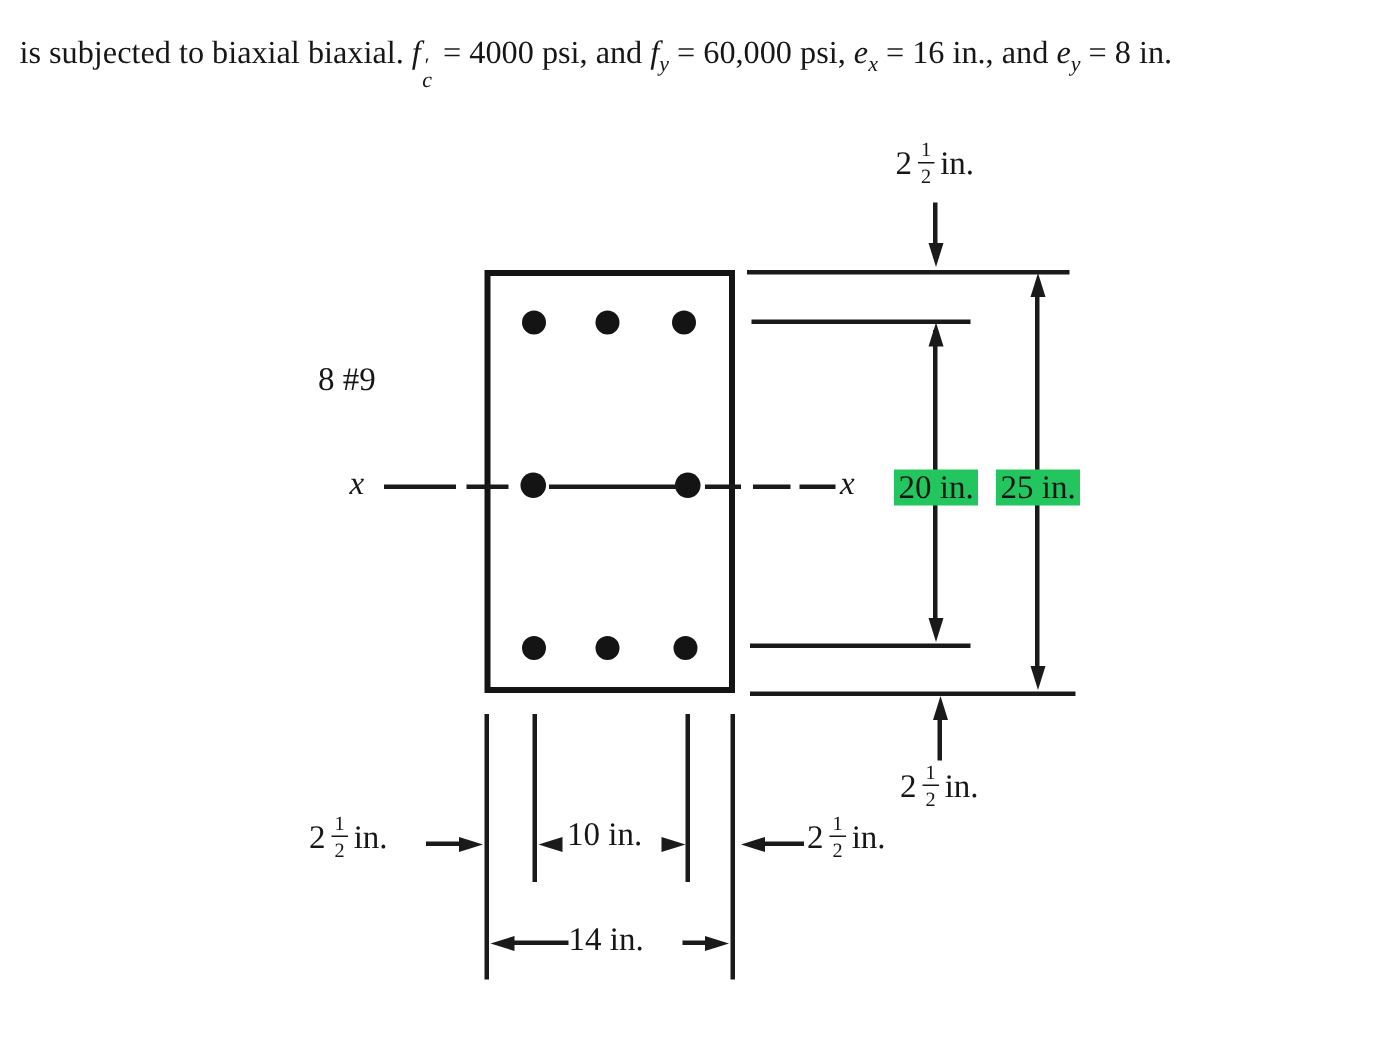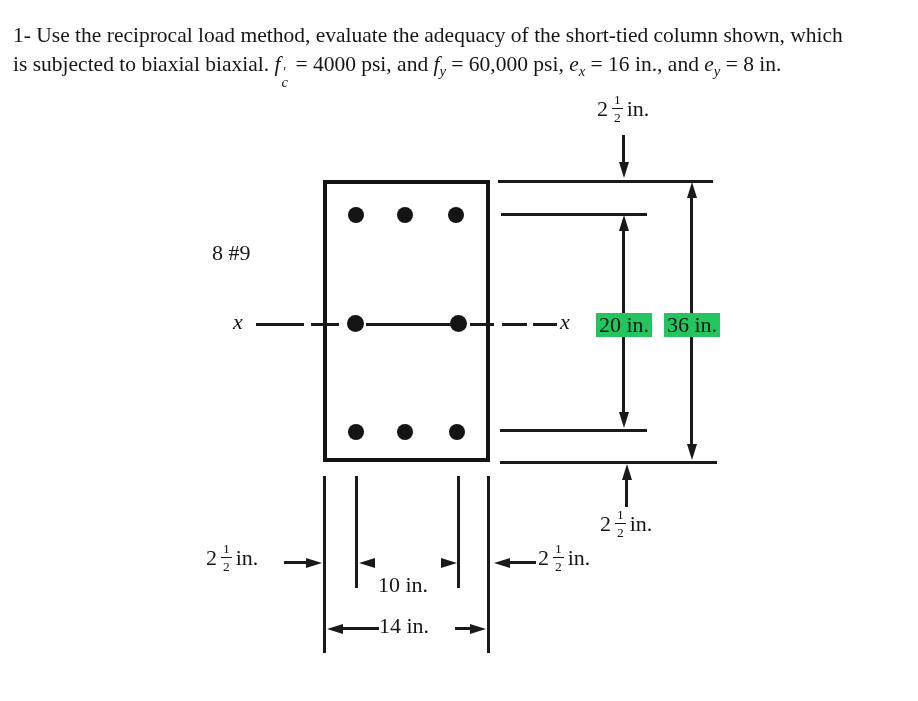--- a/index.html
+++ b/index.html
@@ -40,34 +40,33 @@
   .mixed{position:absolute;display:inline-flex;align-items:center;gap:4px;font-size:22px;line-height:1;z-index:3;background:#fff;}
   .mfrac{display:inline-flex;flex-direction:column;align-items:center;font-size:13.5px;line-height:1.15;}
   .mnum{border-bottom:1.6px solid #161616;padding:0 2px;}
   .mden{padding-top:1px;}
   
   .lbl-rebar{left:212px;top:231px;margin-top:10px;}
   .lbl-x-left{left:233px;top:310px;}
   .lbl-x-right{left:560px;top:310px;}
   .lbl-20{left:596px;top:313px;}
   .lbl-25{left:664px;top:313px;}
-  .lbl-10{left:378px;top:573px;}
+  .lbl-10{left:378px;top:544px;}
   .lbl-15{left:379px;top:614px;}
   .lbl-2half-top{left:597px;top:92px;}
   .lbl-2half-botright{left:600px;top:507px;}
   .lbl-2half-left{left:206px;top:541px;}
   .lbl-2half-right{left:538px;top:541px;}
 </style>
 </head>
 <body>
 
 <div class="page">
 
   <div class="ptext">
-    <div class="pline">1- Use the reciprocal load method, evaluate the adequacy of the short-tied column shown, which</div>
     <div class="pline"><span>is subjected to biaxial biaxial. </span><span class="it">f</span><span class="fc-stack">
           <span class="fc-prime">′</span>
           <span class="fc-sub">c</span>
         </span><span> = 4000 psi, and </span><span class="it">f</span><sub class="vs">y</sub><span> = 60,000 psi, </span><span class="it">e</span><sub class="vs">x</sub><span> = 16 in., and </span><span class="it">e</span><sub class="vs">y</sub><span> = 8 in.</span></div>
   </div>
 
   <div>
 
     <div class="rect"></div>
 
@@ -125,21 +124,21 @@
 
     <div class="tri left" style="left:327px;top:624px;"></div>
     <div class="h" style="left:341px;top:627px;width:38px;"></div>
     <div class="h" style="left:455px;top:627px;width:18px;"></div>
     <div class="tri right" style="left:470px;top:624px;"></div>
 
     <div class="dlbl lbl-rebar">8 #9</div>
     <div class="dlbl axis lbl-x-left">x</div>
     <div class="dlbl axis lbl-x-right">x</div>
     <div class="dlbl onLine lbl-20">20 in.</div>
-    <div class="dlbl onLine lbl-25">36 in.</div>
+    <div class="dlbl onLine lbl-25">25 in.</div>
     <div class="dlbl lbl-10">10 in.</div>
     <div class="dlbl lbl-15">14 in.</div>
 
     <div class="mixed lbl-2half-top">
       <span>2</span>
         <span class="mfrac">
           <span class="mnum">1</span>
           <span class="mden">2</span>
         </span>
         <span>in.</span>

